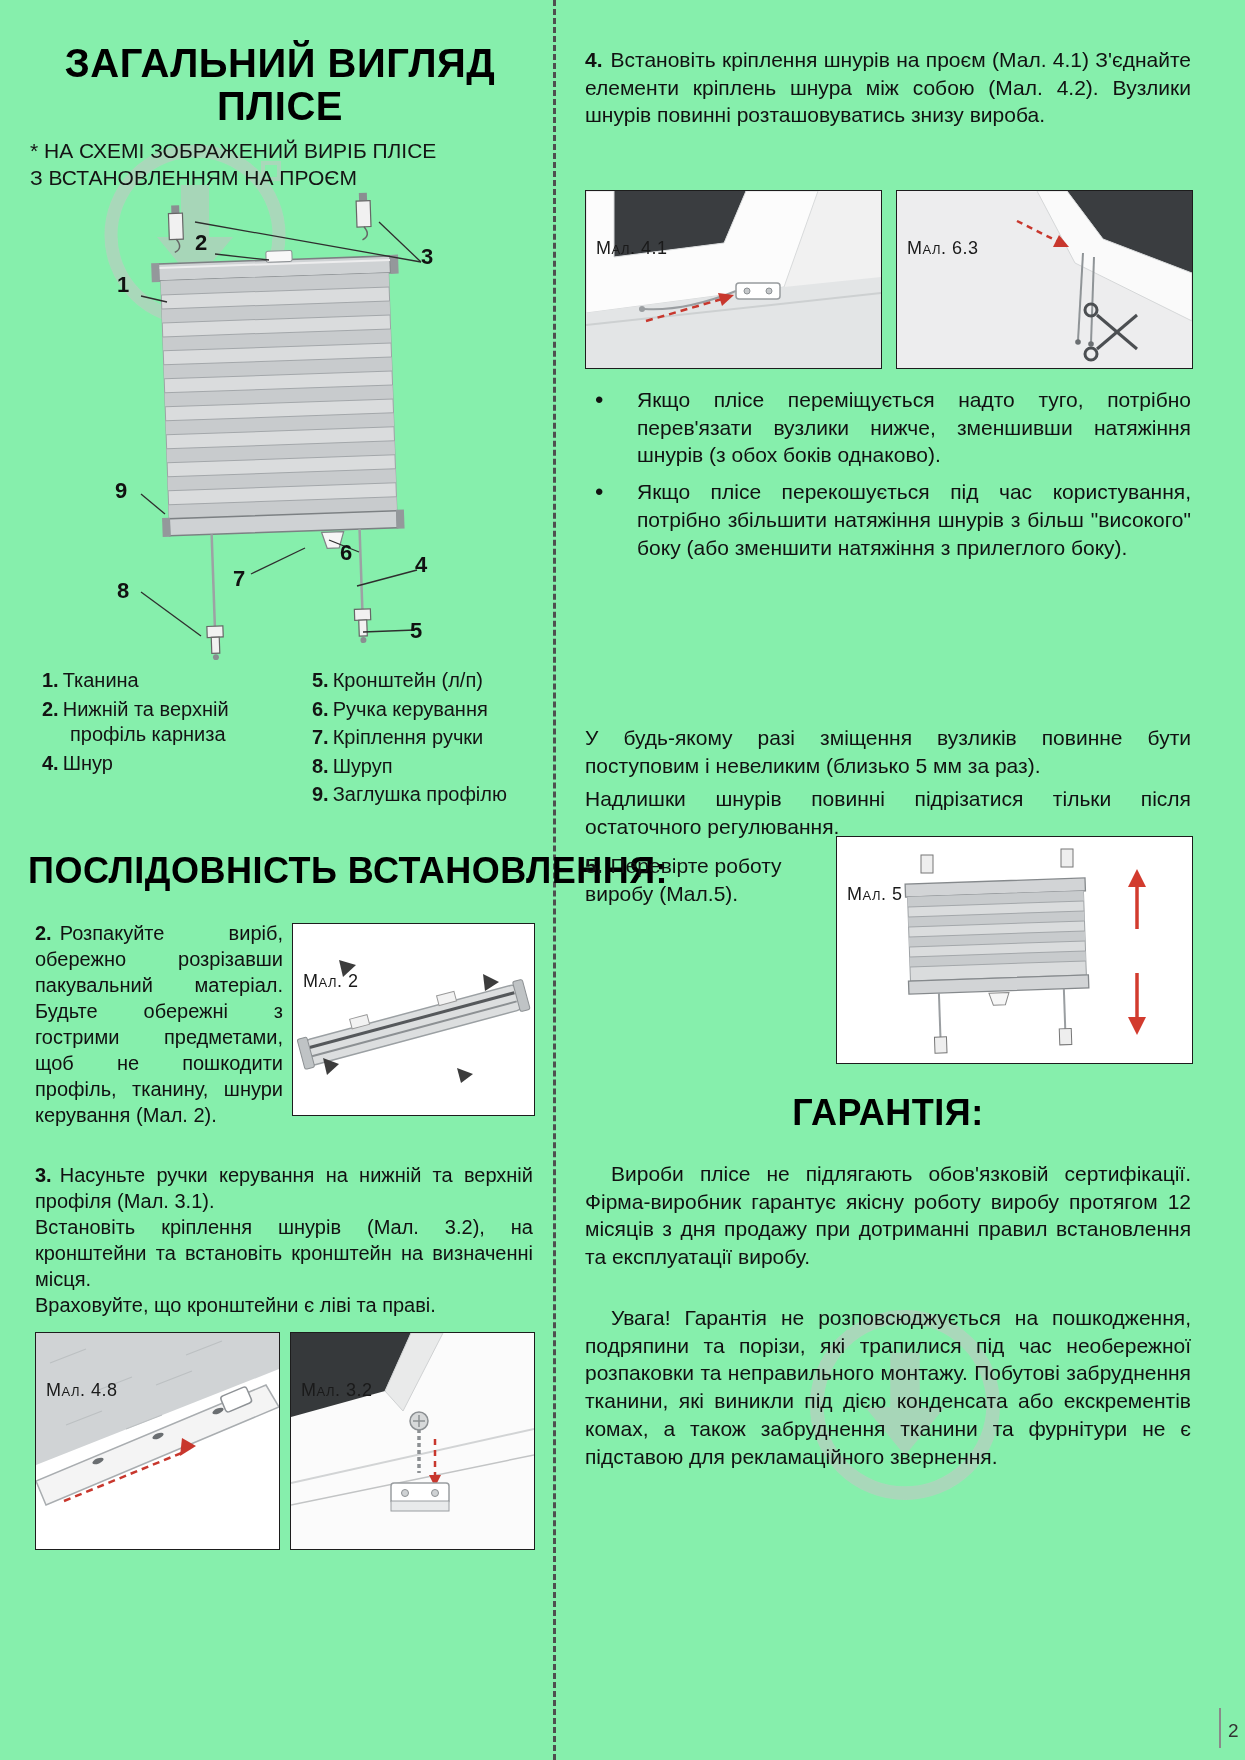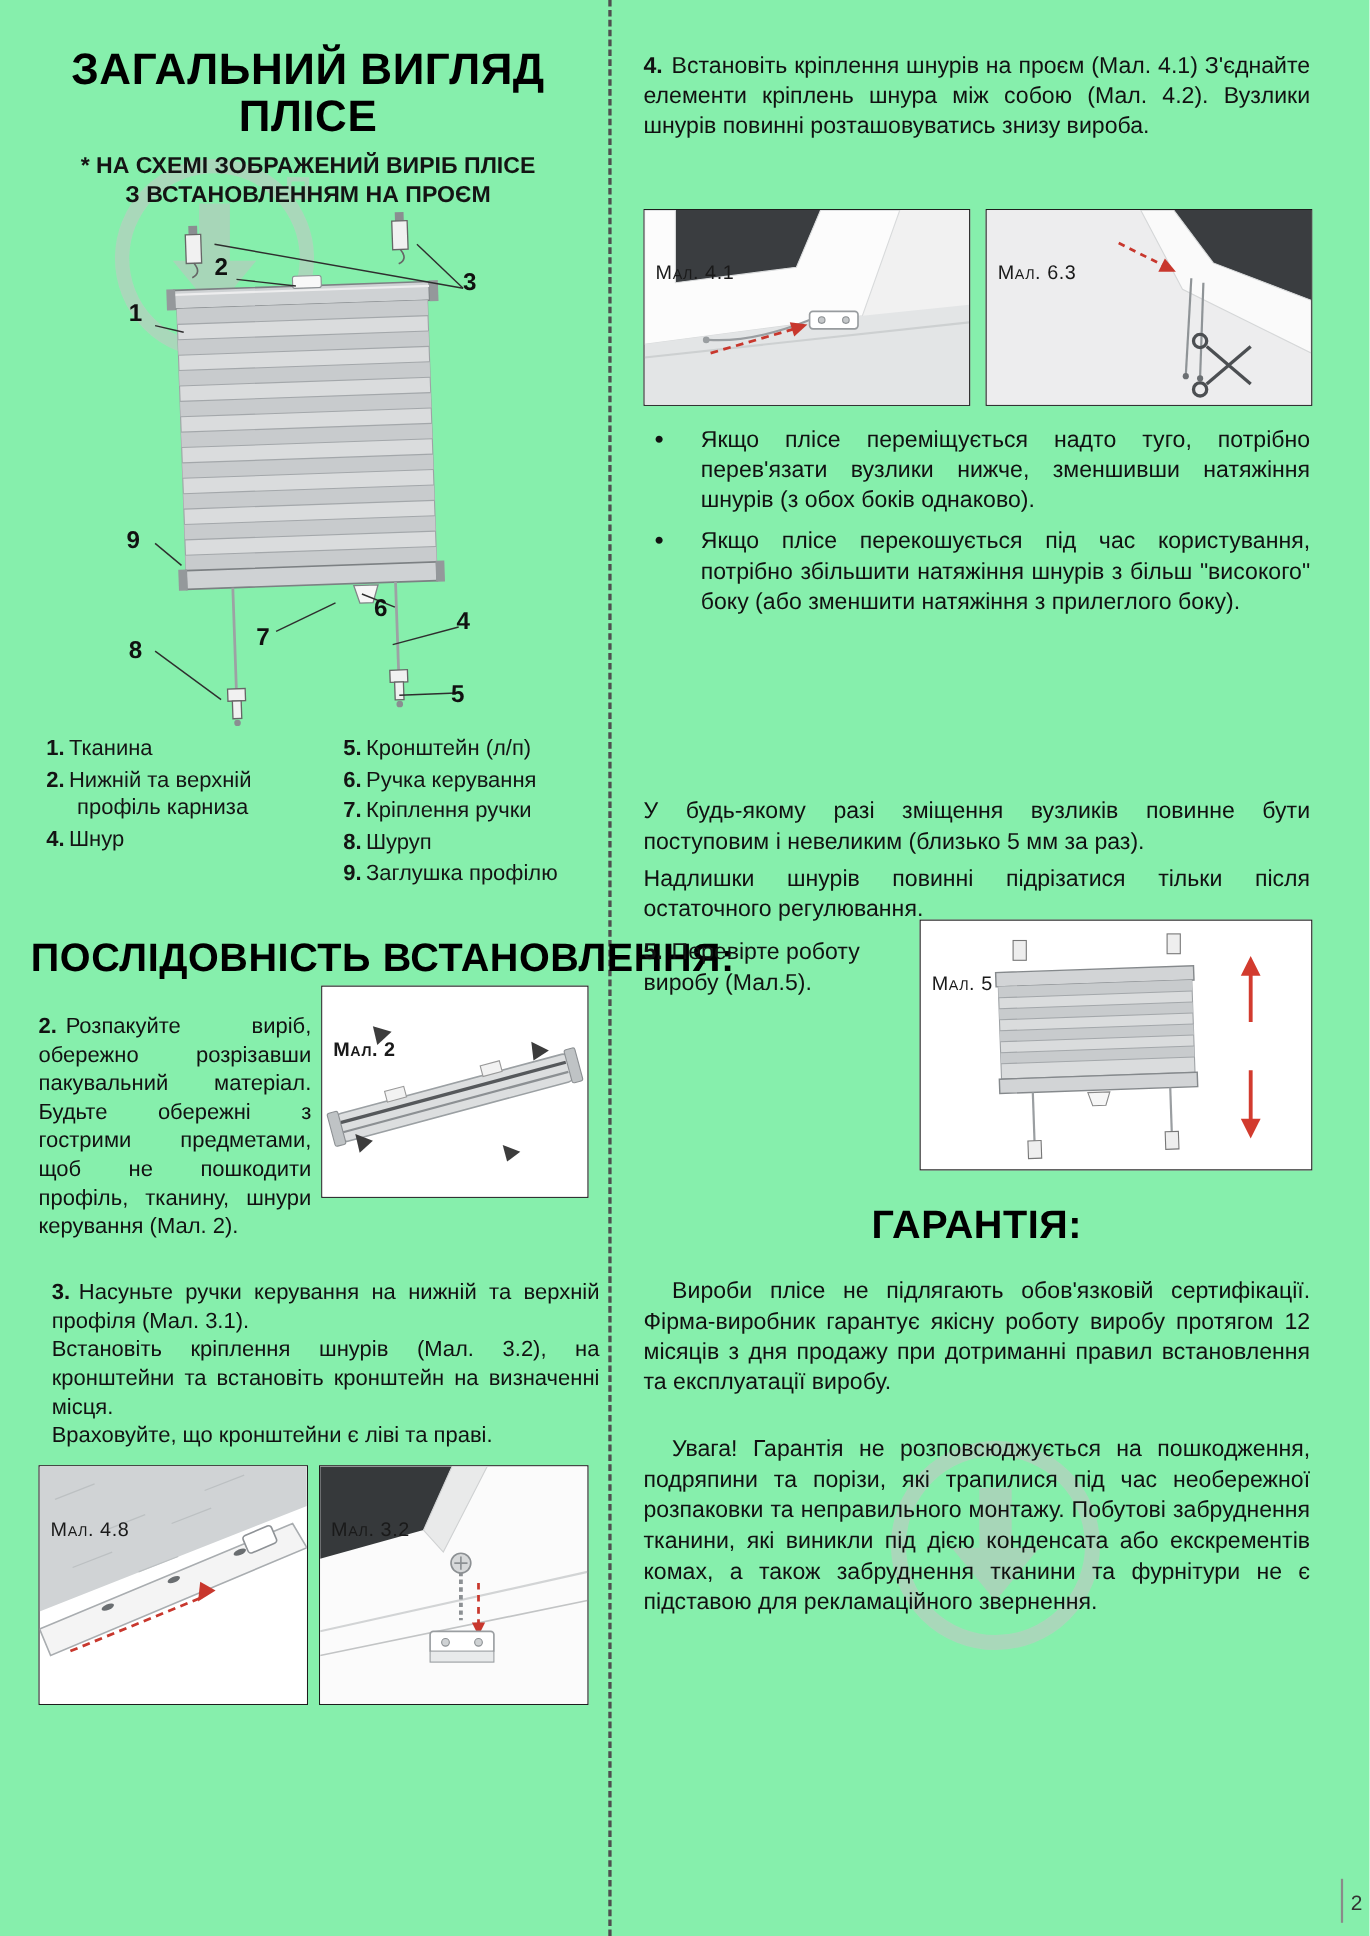--- a/index.html
+++ b/index.html
@@ -4,21 +4,21 @@
 <style>
   html,body{margin:0;padding:0;background:#fff;}
   .page{position:relative;width:1245px;height:1760px;background:#86efac;overflow:hidden;
         font-family:"Liberation Sans","DejaVu Sans",sans-serif;color:#141414;}
   .abs{position:absolute;}
   .layer{z-index:2;}
   .wm{z-index:0;opacity:.55;}
   .divider{left:553px;top:0;height:1760px;border-left:3px dashed #4f4f4f;z-index:1;}
   .hdr{font-weight:800;text-align:center;color:#000;letter-spacing:.5px;}
   .title{font-size:40px;line-height:1.08;}
-  .subtitle{font-size:21px;font-weight:700;line-height:1.3;text-align:center;}
+  .subtitle{font-size:21px;font-weight:400;line-height:1.3;text-align:left;}
   .section-hdr{font-size:36px;white-space:nowrap;}
   .warranty-hdr{font-size:36px;}
   .body-text{font-size:21px;line-height:1.32;text-align:justify;color:#111;}
   .body-sm{font-size:20px;line-height:1.3;text-align:justify;color:#111;}
   .step-num{font-weight:700;margin-right:8px;}
   .legend{font-size:20px;line-height:1.28;}
   .legend-item{padding-left:28px;text-indent:-28px;margin-bottom:3px;}
   .legend-item b{font-weight:700;margin-right:4px;}
   .fig{border:1.5px solid #1d1d1d;background:#fff;overflow:hidden;}
   .fig-label{position:absolute;top:7px;left:10px;font-size:18px;color:#1a1a1a;z-index:3;font-variant:small-caps;letter-spacing:.5px;margin-top:40px;}
@@ -162,41 +162,41 @@
     <div class="legend-item"><b>8.</b><span>Шуруп</span></div>
     <div class="legend-item"><b>9.</b><span>Заглушка профілю</span></div>
   </div>
 
   <div class="abs layer hdr section-hdr" style="left:28px;top:850px;width:505px;">ПОСЛІДОВНІСТЬ ВСТАНОВЛЕННЯ:</div>
 
   <div class="abs layer body-sm" style="left:35px;top:920px;width:248px;">
     <b class="step-num">2.</b><span>Розпакуйте виріб, обережно розрізавши пакувальний матеріал. Будьте обережні з гострими предметами, щоб не пошкодити профіль, тканину, шнури керування (Мал. 2).</span>
   </div>
 
-  <div class="abs layer fig" style="left:292px;top:896px;width:241px;height:191px;font-weight:bold;">
+  <div class="abs layer fig" style="left:292px;top:923px;width:241px;height:191px;">
     <span class="fig-label">Мал. 2</span>
     <svg width="241" height="191" viewBox="0 0 241 191">
       <rect width="241" height="191" fill="#ffffff"></rect>
       <g transform="rotate(-15 120 100)">
         <rect x="10" y="88" width="220" height="26" rx="6" fill="#dcdedf" stroke="#9ba0a3" stroke-width="1.5"></rect>
         <line x1="14" y1="96" x2="226" y2="96" stroke="#55585b" stroke-width="3"></line>
         <line x1="14" y1="105" x2="226" y2="105" stroke="#8c9093" stroke-width="2"></line>
         <rect x="4" y="85" width="10" height="31" rx="2" fill="#bfc3c5" stroke="#8c9093"></rect>
         <rect x="227" y="85" width="10" height="31" rx="2" fill="#bfc3c5" stroke="#8c9093"></rect>
         <rect x="60" y="79" width="18" height="10" fill="#f2f2f2" stroke="#999"></rect>
         <rect x="150" y="79" width="18" height="10" fill="#f2f2f2" stroke="#999"></rect>
       </g>
       <polygon points="46,36 63,41 50,53" fill="#3c3c3c"></polygon>
       <polygon points="190,50 206,58 192,67" fill="#3c3c3c"></polygon>
       <polygon points="30,134 46,140 34,151" fill="#3c3c3c"></polygon>
       <polygon points="164,144 180,150 168,159" fill="#3c3c3c"></polygon>
     </svg>
   </div>
 
-  <div class="abs layer body-sm" style="left:35px;top:1162px;width:498px;margin-left:12px;">
+  <div class="abs layer body-sm" style="left:35px;top:1162px;width:498px;">
     <div><b class="step-num">3.</b><span>Насуньте ручки керування на нижній та верхній профіля (Мал. 3.1).</span></div>
     <div>Встановіть кріплення шнурів (Мал. 3.2), на кронштейни та встановіть кронштейн на визначенні місця.</div>
     <div>Враховуйте, що кронштейни є ліві та праві.</div>
   </div>
 
   <div class="abs layer fig" style="left:35px;top:1332px;width:243px;height:216px;">
     <span class="fig-label">Мал. 4.8</span>
     <svg width="243" height="216" viewBox="0 0 243 216">
       <rect width="243" height="216" fill="#ffffff"></rect>
       <polygon points="0,0 243,0 243,36 0,132" fill="#d0d3d5"></polygon>

